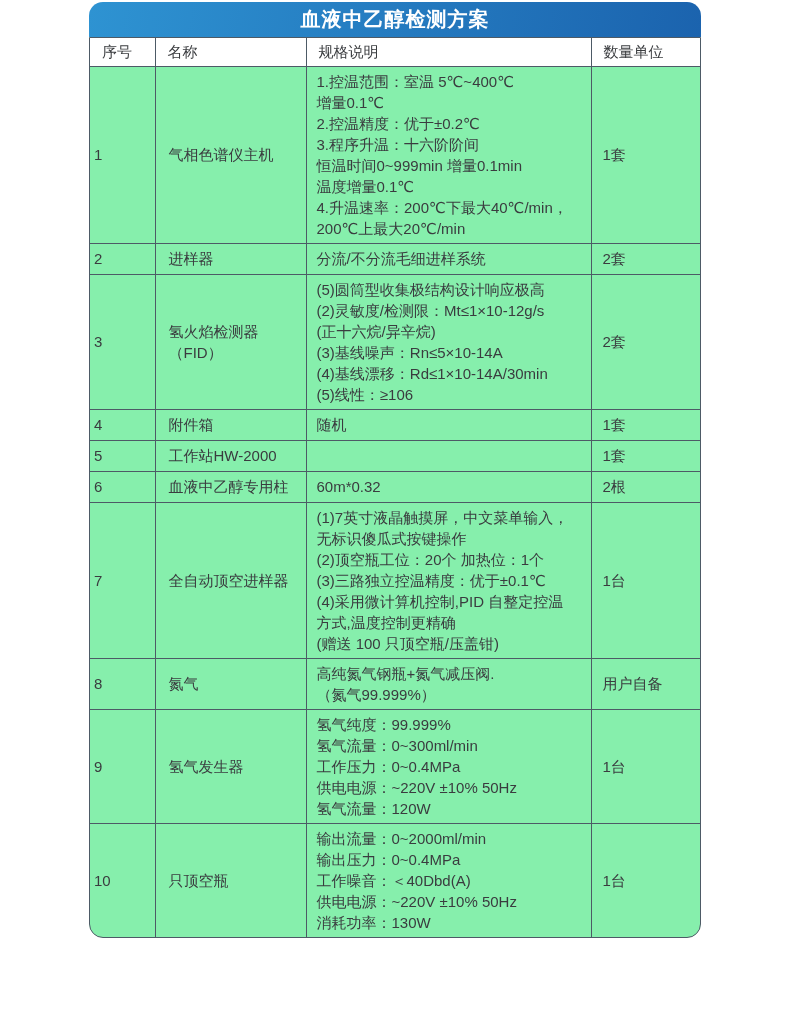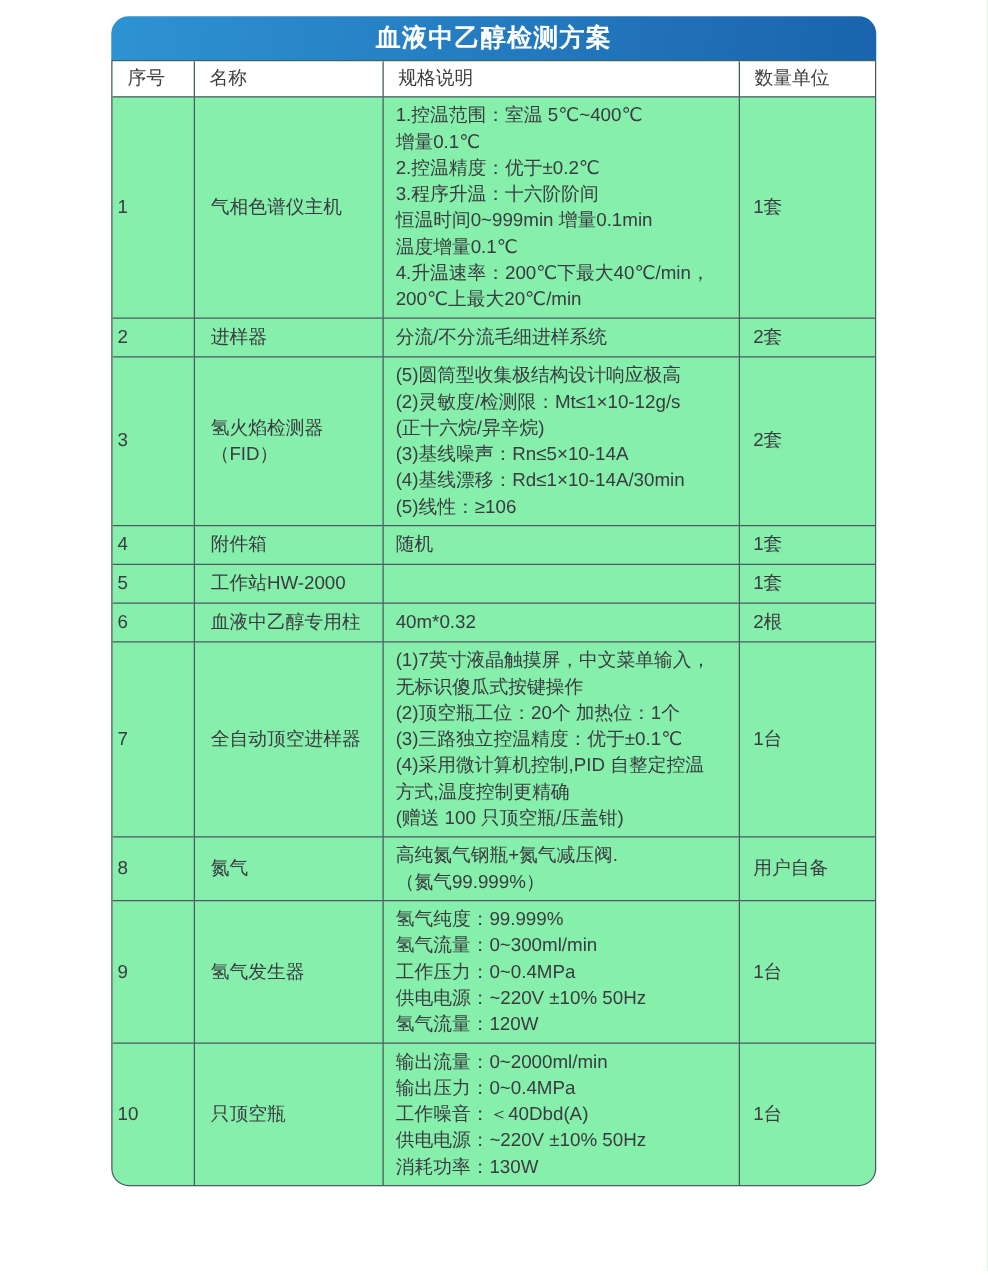--- a/index.html
+++ b/index.html
@@ -6,21 +6,21 @@
     margin: 0;
     padding: 0;
     background: #ffffff;
     font-family: "Liberation Sans", "DejaVu Sans", sans-serif;
   }
   .page {
     width: 790px;
     min-height: 1020px;
     background: #ffffff;
     box-sizing: border-box;
-    padding-top: 13px;
+    padding-top: 2px;
   }
   .panel {
     width: 612px;
     margin: 0 auto;
   }
   .title-bar {
     height: 35px;
     border-radius: 14px 14px 0 0;
     background: linear-gradient(100deg,
       var(--title-bar-gradient-start, #2e93d2) 0%,
@@ -143,21 +143,21 @@
             <tr>
               <td class="c-no">5</td>
               <td class="c-name">工作站HW-2000</td>
               <td class="c-spec"></td>
               <td class="c-qty">1套</td>
             </tr>
             <tr>
               <td class="c-no">6</td>
               <td class="c-name">血液中乙醇专用柱</td>
               <td class="c-spec">
-                <div>40m*0.32</div>
+                <div>60m*0.32</div>
               </td>
               <td class="c-qty">2根</td>
             </tr>
             <tr>
               <td class="c-no">7</td>
               <td class="c-name">全自动顶空进样器</td>
               <td class="c-spec">
                 <div>(1)7英寸液晶触摸屏，中文菜单输入，</div>
                 <div>无标识傻瓜式按键操作</div>
                 <div>(2)顶空瓶工位：20个 加热位：1个</div>

